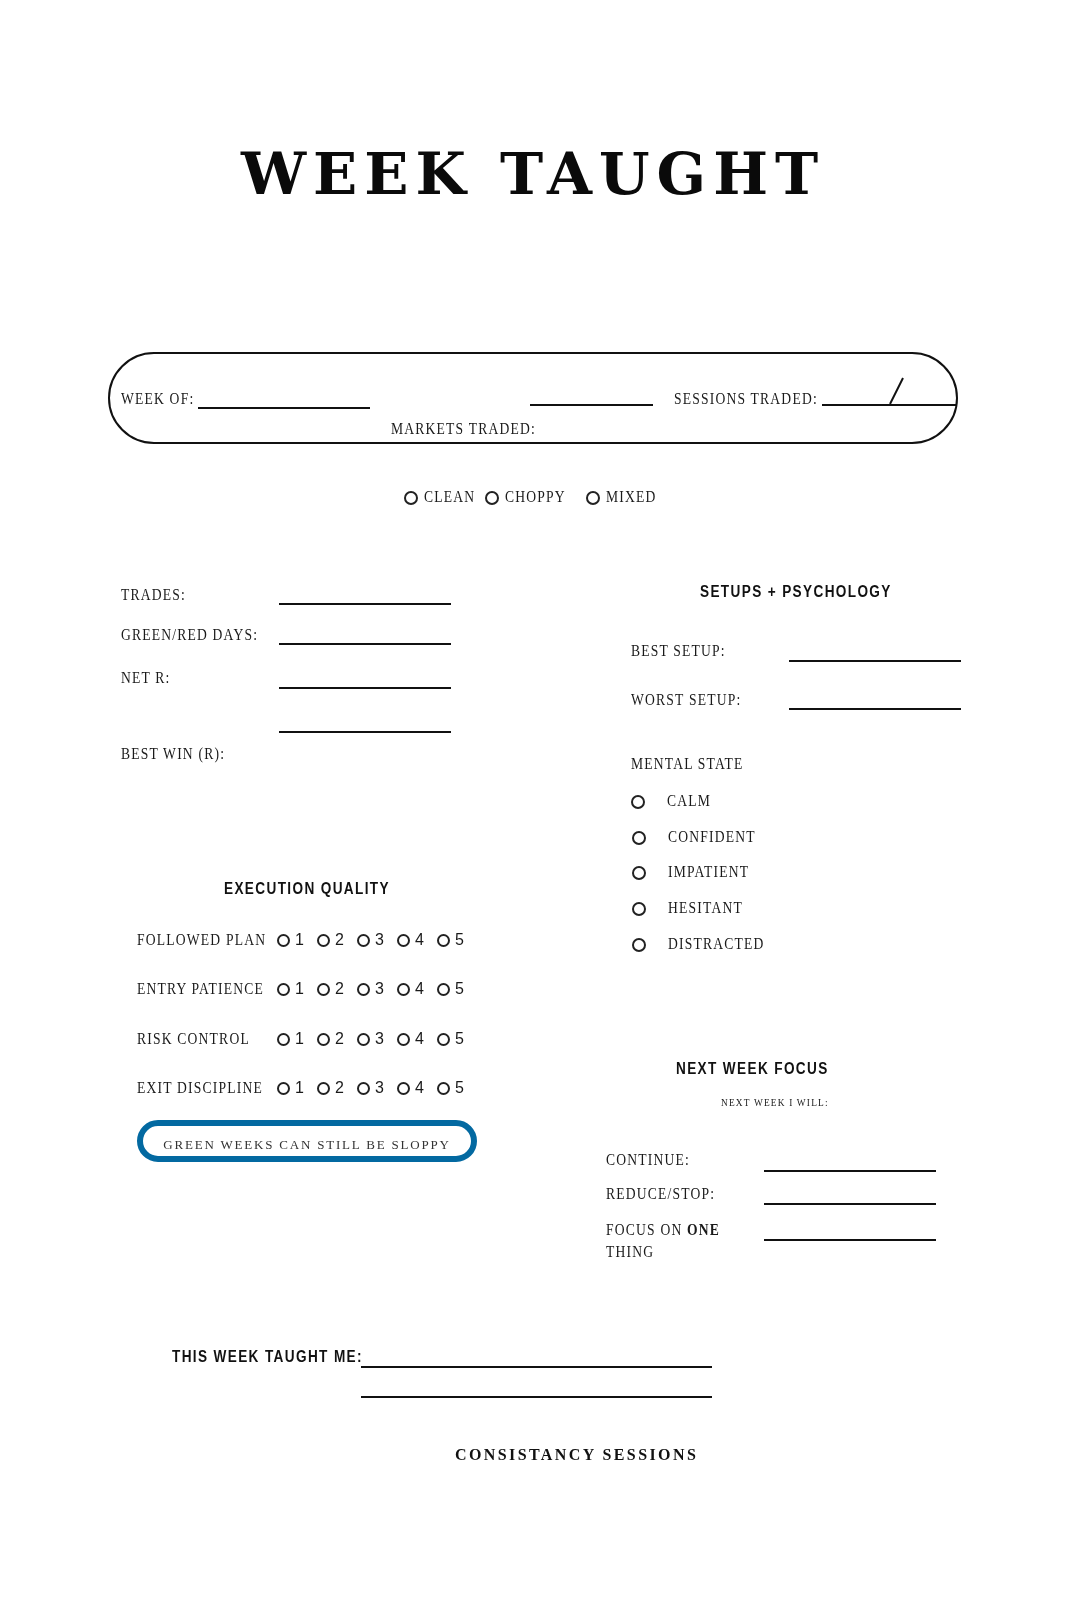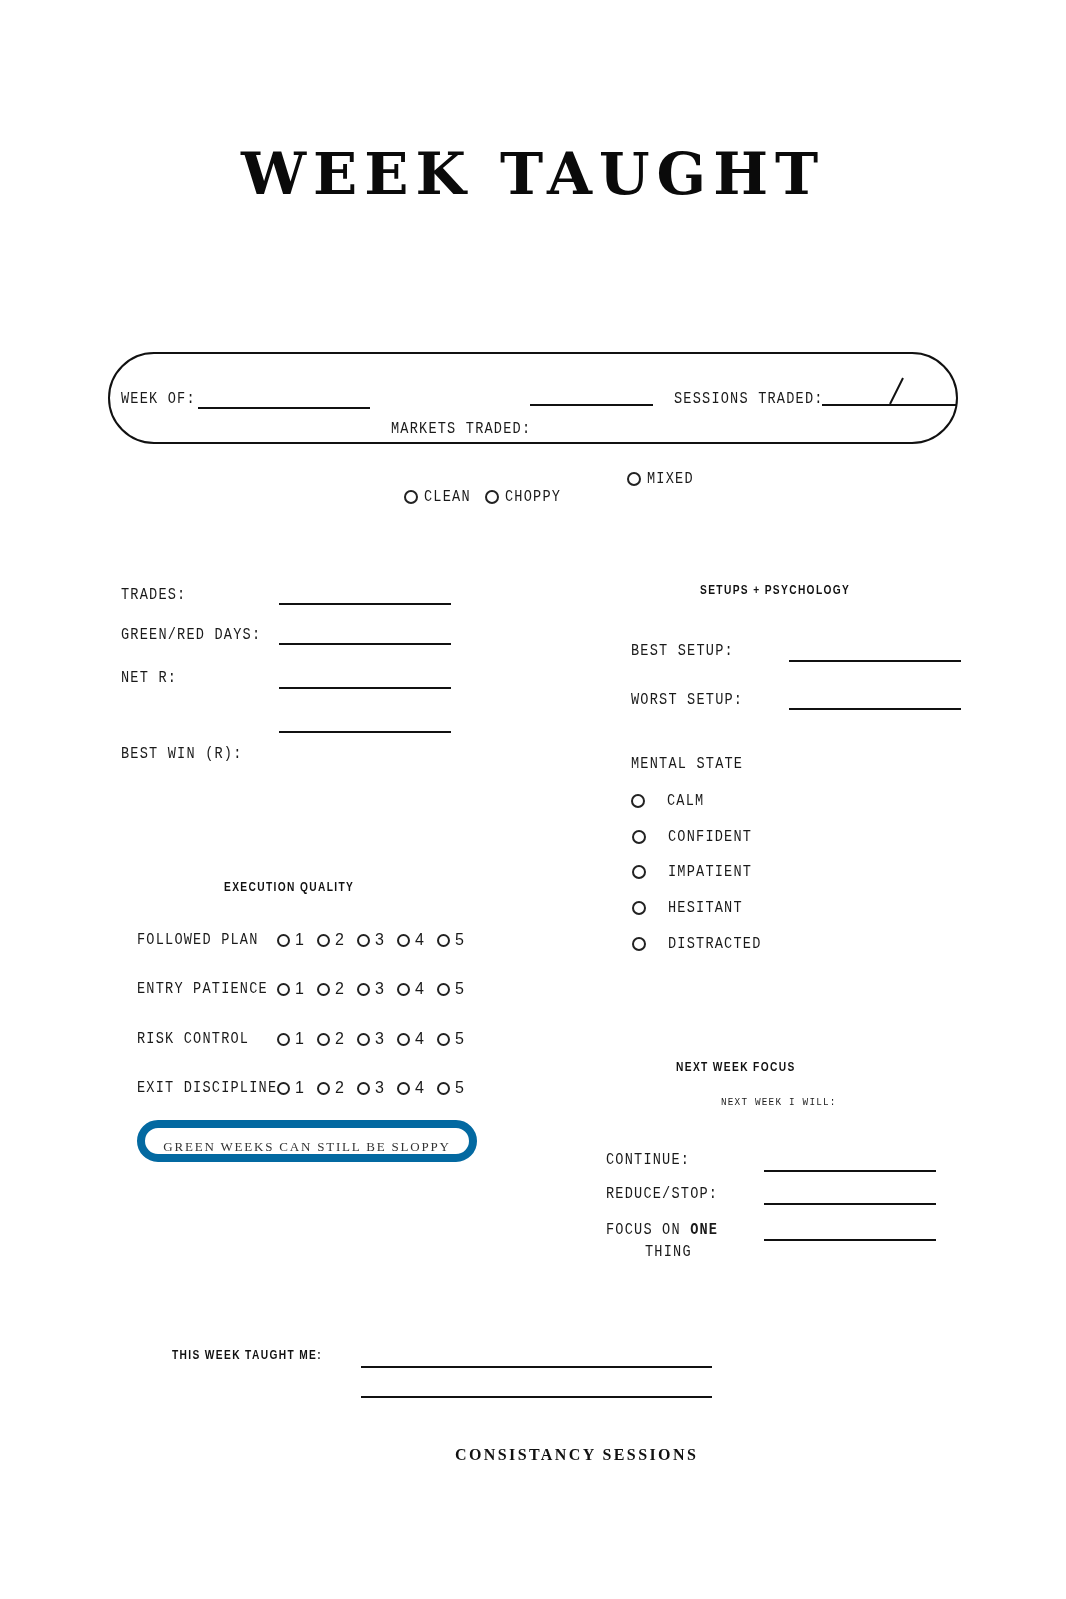--- a/index.html
+++ b/index.html
@@ -2,27 +2,27 @@
 <html><head>
 <meta charset="utf-8">
 <style>
   html, body { margin:0; padding:0; background:#ffffff; }
   body { width:1066px; height:1599px; position:relative; overflow:hidden; color:#111; }
   .abs { position:absolute; }
   .line { position:absolute; height:0; border-top:2px solid #111; }
   .title { font-family:"DejaVu Serif","Liberation Serif", serif; font-weight:bold; font-size:58px; letter-spacing:7px; color:#0a0a0a; width:100%; text-align:center; top:140px; left:0; }
   .pill { position:absolute; left:108px; top:352px; width:850px; height:92px; border:2px solid #111; border-radius:46px; box-sizing:border-box; }
   .radio { display:inline-block; width:10px; height:10px; border:2px solid #222; border-radius:50%; vertical-align:middle; margin-right:6px; box-sizing:content-box; }
-  .hdr { font-family:"Liberation Sans", sans-serif; font-weight:bold; font-size:12px; letter-spacing:1.6px; color:#111; }
-  .lbl { font-family:Liberation Mono, monospace; font-size:16px; letter-spacing:1.4px; color:#1a1a1a; white-space:nowrap;text-align:center; }
+  .hdr { font-family:"Liberation Sans", sans-serif; font-weight:bold; font-size:16px; letter-spacing:1.6px; color:#111; }
+  .lbl { font-family:Liberation Serif, serif; font-size:16px; letter-spacing:1.4px; color:#1a1a1a; white-space:nowrap; }
   .sq { display:inline-block; transform:scaleX(0.85); transform-origin:left center; }
   .rating { font-family:"Liberation Sans", sans-serif; font-size:16px; color:#1a1a1a; white-space:nowrap; }
   .rating .opt { display:inline-block; width:40px; }
   .rating .opt .radio { width:9px; height:9px; margin-right:5px; }
-  .quote { position:absolute; left:137px; top:1120px; width:340px; height:42px; border:8px solid #0369a1; border-radius:21px; box-sizing:border-box; text-align:center; line-height:38px; font-family:"Liberation Serif", serif; font-size:13px; letter-spacing:1.8px; color:#333; }
+  .quote { position:absolute; left:137px; top:1120px; width:340px; height:42px; border:6px solid #0369a1; border-radius:21px; box-sizing:border-box; text-align:center; line-height:38px; font-family:"Liberation Serif", serif; font-size:13px; letter-spacing:1.8px; color:#333; }
   .footer { font-family:"Liberation Serif", serif; font-weight:bold; font-size:16px; letter-spacing:2.4px; color:#111; }
 </style>
 </head>
 <body>
 
 <div class="abs title">WEEK TAUGHT</div>
 
 <div class="pill"></div>
 
 <div class="abs lbl" style="left:121px; top:390px;"><span class="sq">WEEK OF:</span></div>
@@ -36,21 +36,21 @@
 <svg class="abs" style="left:886px; top:376px;" width="20" height="30">
   <line x1="17" y1="2" x2="4" y2="28" stroke="#111" stroke-width="2"></line>
 </svg>
 
 <div class="abs lbl" style="left:404px; top:488px;">
   <span class="radio"></span><span class="sq">CLEAN</span>
 </div>
 <div class="abs lbl" style="left:485px; top:488px;">
   <span class="radio"></span><span class="sq">CHOPPY</span>
 </div>
-<div class="abs lbl" style="left:586px; top:470px;margin-left:41px;">
+<div class="abs lbl" style="left:586px; top:488px;">
   <span class="radio"></span><span class="sq">MIXED</span>
 </div>
 
 <div class="abs lbl" style="left:121px; top:586px;"><span class="sq">TRADES:</span></div>
 <div class="line" style="left:279px; top:603px; width:172px;"></div>
 
 <div class="abs lbl" style="left:121px; top:626px;"><span class="sq">GREEN/RED DAYS:</span></div>
 <div class="line" style="left:279px; top:643px; width:172px;"></div>
 
 <div class="abs lbl" style="left:121px; top:669px;"><span class="sq">NET R:</span></div>

